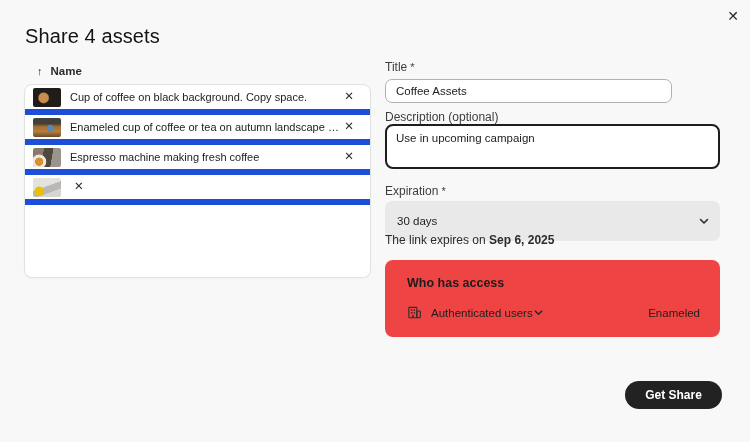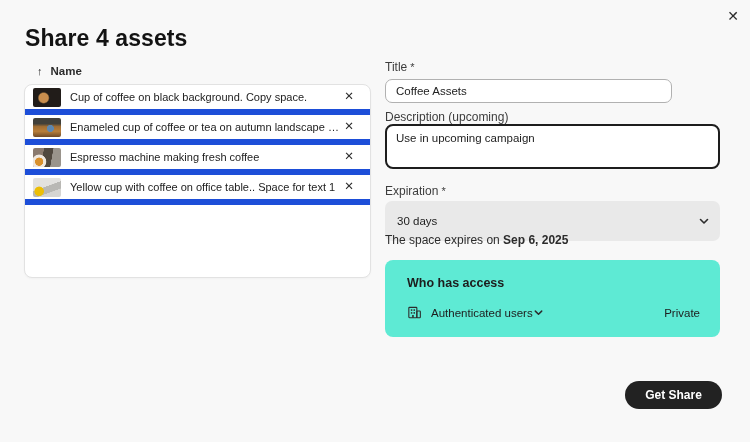--- a/index.html
+++ b/index.html
@@ -17,21 +17,21 @@
   .close-btn {
     position:absolute; top:5px; right:6px;
     width:22px; height:22px;
     display:flex; align-items:center; justify-content:center;
     font-size:14px; color:#2c2c2c; cursor:pointer;
     background:none; border:none; line-height:1;
   }
 
   .dialog-title {
     position:absolute; left:25px; top:25px;
-    font-size:23px; font-weight:700; color:#131313;
+    font-size:20px; font-weight:400; color:#131313;
     letter-spacing:.1px;
   }
 
   
   .list-header {
     position:absolute; left:37px; top:65px;
     font-size:11.5px; font-weight:700; color:#2c2c2c;
     display:flex; align-items:center; gap:8px;
   }
   .sort-arrow { font-size:11px; font-weight:400; color:#2c2c2c; }
@@ -130,21 +130,21 @@
 
   .expiry-note {
     position:absolute; left:0; top:233px;
     font-size:12px; color:#2c2c2c;
   }
   .expiry-note b { font-weight:700; }
 
   .access-panel {
     position:absolute; left:0; top:260px;
     width:335px; height:77px;
-    background:#5eead4; border-radius:8px;
+    background:#ef4444; border-radius:8px;
     padding:16px 20px 0 22px;
   }
   .access-heading { font-size:12.5px; font-weight:700; color:#1d1d1d; }
   .access-row {
     margin-top:15px;
     display:flex; align-items:center;
   }
   .building-ic { display:flex; align-items:center; margin-right:9px; }
   .access-select {
     display:flex; align-items:center; 
@@ -191,49 +191,48 @@
       <span class="asset-name">Enameled cup of coffee or tea on autumn landscape outdoors.</span>
       <button class="row-remove">✕</button>
     </div>
     <div class="asset-row">
       <div class="thumb thumb-3"></div>
       <span class="asset-name">Espresso machine making fresh coffee</span>
       <button class="row-remove">✕</button>
     </div>
     <div class="asset-row">
       <div class="thumb thumb-4"></div>
-      <span class="asset-name">Yellow cup with coffee on office table.. Space for text 1</span>
       <button class="row-remove">✕</button>
     </div>
   </div>
 
   <div class="form-col">
 
     <div class="field-label lbl-title">
       <span>Title</span><span class="req">*</span>
     </div>
     <input class="input-title" type="text" value="Coffee Assets" style="">
 
-    <div class="field-label lbl-desc">Description (upcoming)</div>
+    <div class="field-label lbl-desc">Description (optional)</div>
     <textarea class="input-desc" style="">Use in upcoming campaign</textarea>
 
     <div class="field-label lbl-exp">
       <span>Expiration</span><span class="req">*</span>
     </div>
     <div class="select-exp">
       <span class="sel-text">30 days</span>
       <span class="chev">
         <svg width="12" height="12" viewBox="0 0 12 12" fill="none">
           <path d="M2.5 4.5 L6 8 L9.5 4.5" stroke="#2c2c2c" stroke-width="1.6" stroke-linecap="round" stroke-linejoin="round"></path>
         </svg>
       </span>
     </div>
 
     <div class="expiry-note">
-      <span>The space expires on </span><b>Sep 6, 2025</b>
+      <span>The link expires on </span><b>Sep 6, 2025</b>
     </div>
 
     <div class="access-panel">
       <div class="access-heading">Who has access</div>
       <div class="access-row">
         <span class="building-ic">
           <svg width="15" height="15" viewBox="0 0 18 18" fill="none">
             <rect x="2.2" y="2.8" width="9.6" height="12.4" rx="0.8" stroke="#2c2c2c" stroke-width="1.3"></rect>
             <rect x="11.8" y="7.2" width="4.2" height="8" rx="0.8" stroke="#2c2c2c" stroke-width="1.3"></rect>
             <rect x="4.6" y="5.2" width="1.8" height="1.8" fill="#2c2c2c"></rect>
@@ -244,21 +243,21 @@
           </svg>
         </span>
         <button class="access-select">
           <span>Authenticated users</span>
           <span class="chev">
             <svg width="11" height="11" viewBox="0 0 12 12" fill="none">
               <path d="M2.5 4.5 L6 8 L9.5 4.5" stroke="#2c2c2c" stroke-width="1.6" stroke-linecap="round" stroke-linejoin="round"></path>
             </svg>
           </span>
         </button>
-        <span class="access-badge">Private</span>
+        <span class="access-badge">Enameled</span>
       </div>
     </div>
 
   </div>
 
   <button class="get-link-btn">Get Share</button>
 
 </div>
 
 </body></html>

